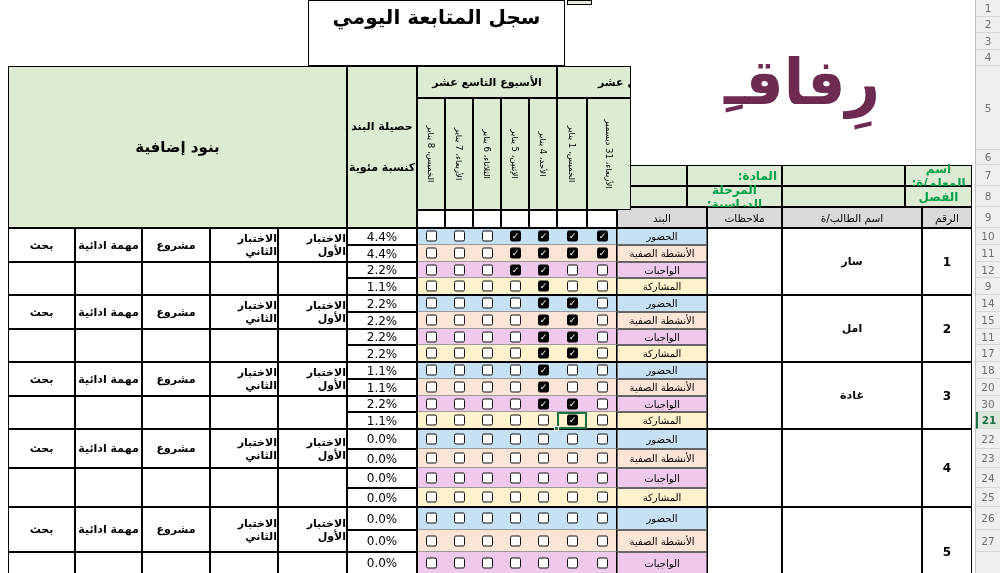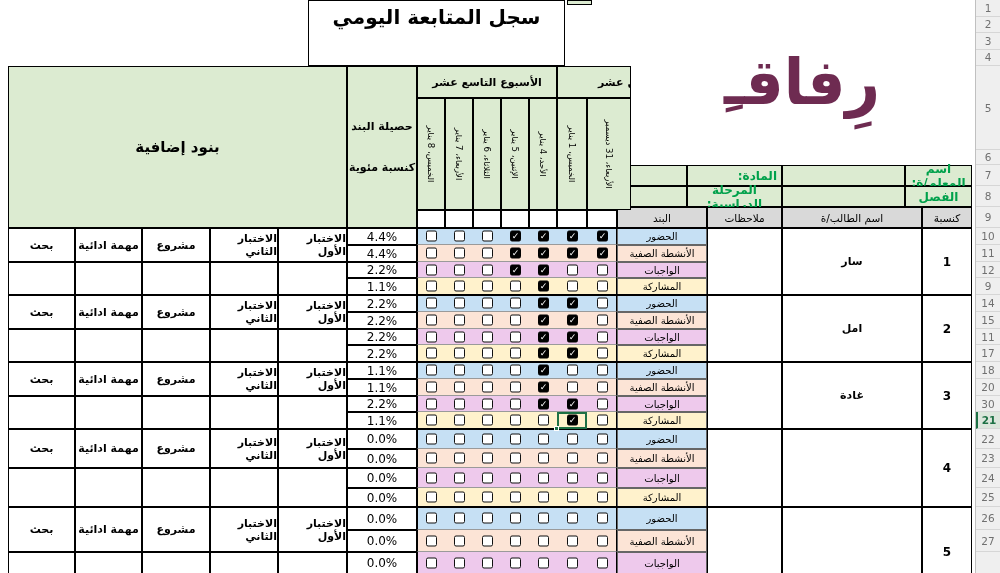--- a/index.html
+++ b/index.html
@@ -75,21 +75,21 @@
   <div class="cell green glabel" style="left:905px;top:165px;width:67px;height:21px;color:#00A14B;">اسم المعلم/ة:</div>
 
   <div class="cell green" style="left:617px;top:186px;width:70px;height:21px;"></div>
   <div class="cell green glabel" style="left:687px;top:186px;width:95px;height:21px;color:#00A14B;">المرحلة الدراسية:</div>
   <div class="cell green" style="left:782px;top:186px;width:123px;height:21px;"></div>
   <div class="cell green glabel center" style="left:905px;top:186px;width:67px;height:21px;color:#00A14B;">الفصل</div>
 
   <div class="cell gray" style="left:617px;top:207px;width:90px;height:21px;">البند</div>
   <div class="cell gray" style="left:707px;top:207px;width:75px;height:21px;">ملاحظات</div>
   <div class="cell gray" style="left:782px;top:207px;width:140px;height:21px;">اسم الطالب/ة</div>
-  <div class="cell gray" style="left:922px;top:207px;width:50px;height:21px;">كنسبة</div>
+  <div class="cell gray" style="left:922px;top:207px;width:50px;height:21px;">الرقم</div>
 
   <div id="gutter">
       <div class="gnum" style="top: 0px; height: 16.5px;">1</div>
       <div class="gnum" style="top: 16.5px; height: 16.5px;">2</div>
       <div class="gnum" style="top: 33px; height: 16.5px;">3</div>
       <div class="gnum" style="top: 49.5px; height: 16.5px;">4</div>
       <div class="gnum" style="top: 66px; height: 84px;">5</div>
       <div class="gnum" style="top: 150px; height: 15px;">6</div>
       <div class="gnum" style="top: 165px; height: 21px;">7</div>
       <div class="gnum" style="top: 186px; height: 21px;">8</div>

